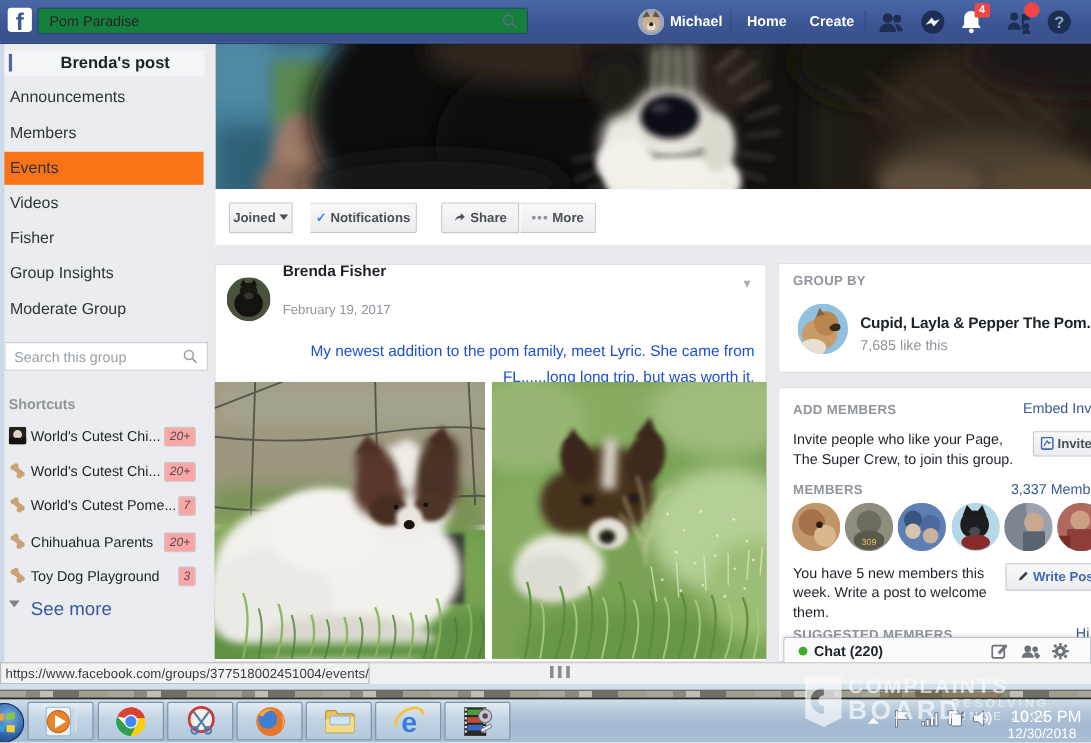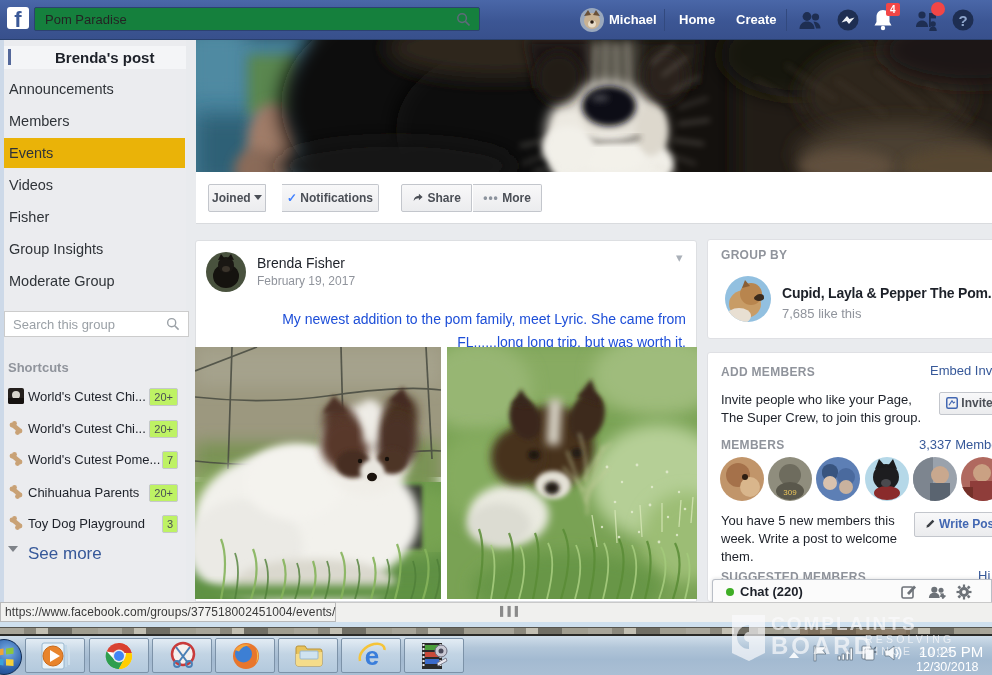--- a/index.html
+++ b/index.html
@@ -12,27 +12,27 @@
   #smag{right:8px;top:4px;}
   .hlink{color:#fff;font-weight:bold;font-size:13px;}
   #havatar{left:580px;top:8px;width:24px;height:24px;border-radius:50%;overflow:hidden;}
   .hsep{width:1px;height:22px;background:#32497e;top:9px;}
   .hico{top:8px;width:24px;height:24px;}
   .badge{position:absolute;background:#f24646;color:#fff;font-size:10px;font-weight:bold;border-radius:2px;padding:0 4px;height:13px;line-height:13px;}
   
   #lsb{left:0;top:40px;width:186px;height:562px;background:#ebecef;}
   #lsb .bluebar{left:0;top:0;width:4px;height:562px;background:#cdd9e8;position:absolute;}
   .navrow{position:absolute;left:4px;width:181px;height:30px;line-height:30px;font-size:14.5px;color:#2f3338;padding-left:5px;box-sizing:border-box;}
-  .navsel{background:#eab308;}
+  .navsel{background:#f97316;}
   #srchgrp{left:4px;top:311px;width:185px;height:26px;background:#fff;border:1px solid #ccc;box-sizing:border-box;}
   #srchgrp span{position:absolute;left:8px;top:5px;color:#9aa0a6;font-size:13px;}
   .sc-row{position:absolute;left:8px;width:180px;height:22px;}
   .sc-ic{position:absolute;left:0;top:2px;width:16px;height:16px;border-radius:2px;}
   .sc-tx{position:absolute;left:20px;top:3px;font-size:13px;color:#1d2129;white-space:nowrap;}
-  .sc-bdg{position:absolute;right:10px;top:2px;border:1px solid #c5c8cc;background:#bef264;color:#4b4f56;font-size:11px;border-radius:2px;padding:0 4px;height:16px;line-height:16px;}
+  .sc-bdg{position:absolute;right:10px;top:2px;border:1px solid #c5c8cc;background:#fca5a5;color:#4b4f56;font-size:11px;border-radius:2px;padding:0 4px;height:16px;line-height:16px;font-style:italic;}
   
   #whiteband{left:196px;top:172px;width:796px;height:52px;background:#fff;border-bottom:1px solid #d9dbde;box-sizing:border-box;}
   .fbtn{position:absolute;height:28px;background:linear-gradient(#f8f8f9,#ebecee);border:1px solid #c3c6cc;border-radius:2px;box-sizing:border-box;font-size:12px;font-weight:bold;color:#4b4f56;line-height:26px;text-align:center;}
   #postcard{left:195px;top:240px;width:502px;height:362px;background:#fff;border:1px solid #dddfe2;border-radius:3px 3px 0 0;box-sizing:border-box;}
   
   .rcard{position:absolute;background:#fff;border:1px solid #dfe0e4;border-radius:3px;box-sizing:border-box;}
   .rhead{position:absolute;font-size:12px;font-weight:bold;color:#90949c;letter-spacing:.3px;}
   .rlink{position:absolute;font-size:12px;color:#365899;}
   
   #statusbar{left:0;top:602px;width:992px;height:20px;background:#f0f0ee;border-top:1px solid #c9c9c9;box-sizing:border-box;}
@@ -271,21 +271,21 @@
 <div class="abs" style="left:206px;top:252px;width:40px;height:40px;border-radius:50%;overflow:hidden;">
  <svg width="40" height="40">
       <rect width="40" height="40" fill="#49523e"></rect>
       <ellipse cx="20" cy="24" rx="13" ry="12" fill="#15130f"></ellipse>
       <circle cx="20" cy="13" r="8" fill="#1a1713"></circle>
       <polygon points="12,8 15,2 19,7" fill="#16130f"></polygon>
       <polygon points="28,8 25,2 21,7" fill="#16130f"></polygon>
       <ellipse cx="20" cy="17" rx="4" ry="3" fill="#3a332a"></ellipse>
     </svg>
 </div>
-<div class="abs" style="left:257px;top:255px;font-size:14px;font-weight:normal;color:#1d2129;text-align:center;">Brenda Fisher</div>
+<div class="abs" style="left:257px;top:238px;font-size:14px;font-weight:bold;color:#1d2129;text-align:center;">Brenda Fisher</div>
 <div class="abs" style="left:257px;top:274px;font-size:12px;color:#90949c;">February 19, 2017</div>
 <div class="abs" style="left:676px;top:250px;color:#aab0b8;font-size:13px;">▾</div>
 <div class="abs" style="left:206px;top:308px;width:480px;font-size:14px;color:#1d4ed8;line-height:23px;text-align:right;">My newest addition to the pom family, meet Lyric. She came from<br>FL......long long trip, but was worth it.</div>
 
 <div class="abs" style="left:195px;top:347px;width:246px;height:252px;overflow:hidden;">
 <svg width="246" height="252" viewBox="0 0 246 252">
  <defs>
   <filter id="p8" x="-60%" y="-60%" width="220%" height="220%">
           <feGaussianBlur stdDeviation="8"></feGaussianBlur>
         </filter>

